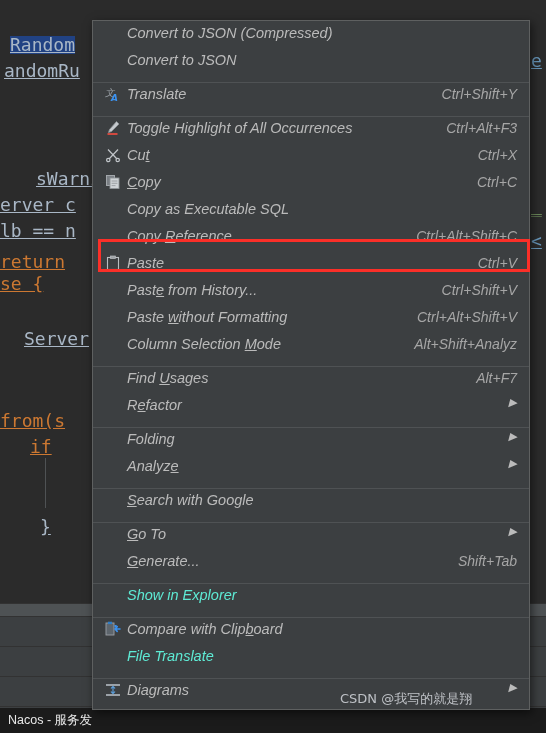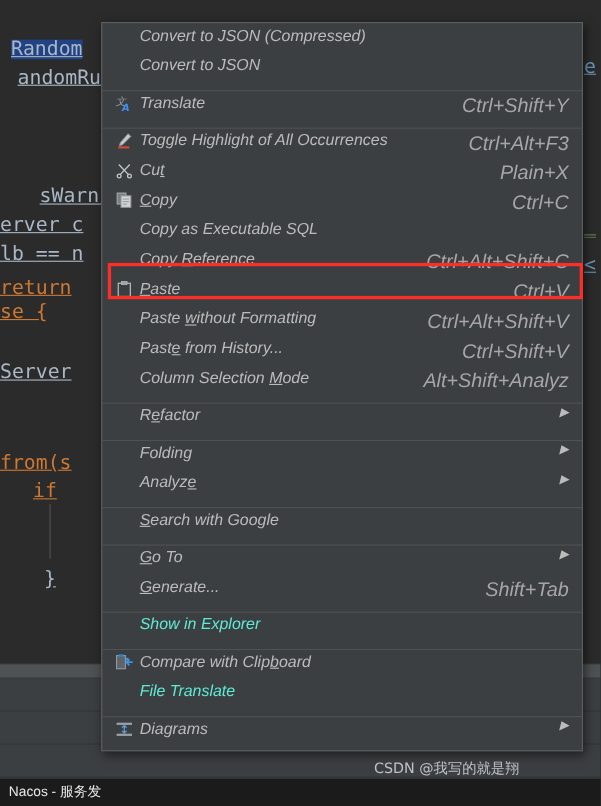--- a/index.html
+++ b/index.html
@@ -110,21 +110,21 @@
     height: 16px;
     display: inline-flex;
     align-items: center;
     justify-content: center;
     margin-right: 2px;
   }
   .mi .label { flex: 0 0 auto; }
   .mi .spacer { flex: 1 1 auto; }
   .mi .accel {
     color: #a6a6a6;
-    font-size: 18px;
+    font-size: 14px;
     padding-right: 2px;
   }
   .mi .arrow {
     color: #bbbbbb;
     font-size: 11px;
     padding-right: 2px;
     line-height: 1;
   }
   .sep {
     height: 1px;
@@ -158,27 +158,27 @@
     white-space: nowrap;
     font-family: "DejaVu Sans", sans-serif;
   }
 </style>
 </head>
 <body>
 
 <div id="editor">
   <div id="code-lines">
       <div class="code-line sel" style="top: 36px; left: 10px;">Random</div>
-      <div class="code-line type" style="top: 62px; left: 16px;">andomRu</div>
+      <div class="code-line type" style="top: 62px; left: 4px;">andomRu</div>
       <div class="code-line type" style="top: 170px; left: 0px; margin-left: 36px;">sWarnin</div>
       <div class="code-line type" style="top: 196px; left: 0px;">erver c</div>
       <div class="code-line type" style="top: 222px; left: 0px;">lb == n</div>
       <div class="code-line kw" style="top: 253px; left: 0px;">return</div>
       <div class="code-line kw" style="top: 275px; left: 0px;">se {</div>
-      <div class="code-line type" style="top: 330px; left: 0px;">Server</div>
+      <div class="code-line type" style="top: 330px; left: 0px; padding-left: 24px;">Server</div>
       <div class="code-line kw" style="top: 412px; left: 0px;">from(s</div>
       <div class="code-line kw" style="top: 438px; left: 30px;">if</div>
       <div class="code-line brace" style="top: 518px; left: 40px;">}</div>
     </div>
   <div id="right-frags">
       <div class="code-line cls" style="top: 52px; left: 531px;">e</div>
       <div class="code-line str" style="top: 198px; left: 531px;">_</div>
       <div class="code-line cls" style="top: 232px; left: 531px;">&lt;</div>
     </div>
   <div class="fold-line" style="left:45px; top:458px; height:50px;"></div>
@@ -236,21 +236,21 @@
           <g stroke="#c2c6ca" stroke-width="1.2" fill="none">
             <line x1="3" y1="2.5" x2="12" y2="12"></line>
             <line x1="13" y1="2.5" x2="4" y2="12"></line>
             <circle cx="3.3" cy="13" r="1.7"></circle>
             <circle cx="12.7" cy="13" r="1.7"></circle>
           </g>
         </svg>
       </span>
       <span class="label">Cu<u>t</u></span>
       <span class="spacer"></span>
-      <span class="accel">Plain+X</span>
+      <span class="accel">Ctrl+X</span>
     </div>
     <div class="mi">
       <span class="ico">
         <svg width="16" height="16" viewBox="0 0 16 16">
           <rect x="1.5" y="1.5" width="8" height="10" fill="#7a7f84" stroke="#a9aeb2" stroke-width=".9"></rect>
           <rect x="5" y="4" width="9" height="10.5" fill="#cfd3d6" stroke="#8f9498" stroke-width=".9"></rect>
           <g stroke="#8f9498" stroke-width=".8">
             <line x1="6.6" y1="7" x2="12.4" y2="7"></line>
             <line x1="6.6" y1="9.3" x2="12.4" y2="9.3"></line>
             <line x1="6.6" y1="11.6" x2="10.5" y2="11.6"></line>
@@ -278,37 +278,43 @@
           <rect x="2.5" y="2.5" width="11" height="12" fill="none" stroke="#b9bdc1" stroke-width="1.1"></rect>
           <rect x="5.5" y="1" width="5" height="2.6" fill="#9ea3a7" stroke="#b9bdc1" stroke-width=".7"></rect>
         </svg>
       </span>
       <span class="label"><u>P</u>aste</span>
       <span class="spacer"></span>
       <span class="accel">Ctrl+V</span>
     </div>
     <div class="mi">
       <span class="ico"></span>
+      <span class="label">Past<u>e</u> from History...</span>
+      <span class="spacer"></span>
+      <span class="accel">Ctrl+Shift+V</span>
+    </div>
+    <div class="mi">
+      <span class="ico"></span>
       <span class="label">Paste <u>w</u>ithout Formatting</span>
       <span class="spacer"></span>
       <span class="accel">Ctrl+Alt+Shift+V</span>
     </div>
     <div class="mi">
       <span class="ico"></span>
-      <span class="label">Past<u>e</u> from History...</span>
-      <span class="spacer"></span>
-      <span class="accel">Ctrl+Shift+V</span>
-    </div>
-    <div class="mi">
-      <span class="ico"></span>
       <span class="label">Column Selection <u>M</u>ode</span>
       <span class="spacer"></span>
       <span class="accel">Alt+Shift+Analyz</span>
     </div>
     <div class="sep"></div>
+    <div class="mi">
+      <span class="ico"></span>
+      <span class="label">Find <u>U</u>sages</span>
+      <span class="spacer"></span>
+      <span class="accel">Alt+F7</span>
+    </div>
     <div class="mi">
       <span class="ico"></span>
       <span class="label">R<u>e</u>factor</span>
       <span class="spacer"></span>
       <span class="arrow">▶</span>
     </div>
     <div class="sep"></div>
     <div class="mi">
       <span class="ico"></span>
       <span class="label">Folding</span>

